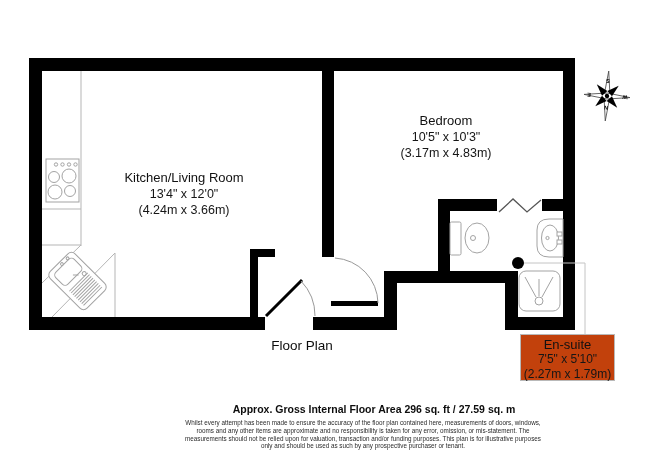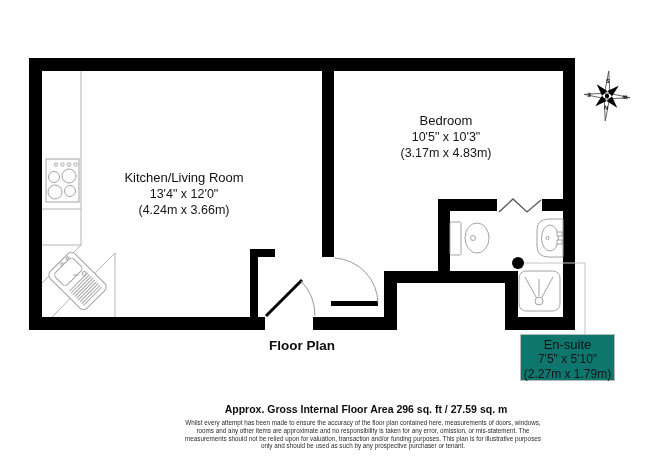--- a/index.html
+++ b/index.html
@@ -4,28 +4,28 @@
 <style>
   html,body{margin:0;padding:0;background:#ffffff;}
   #canvas{
     position:relative;width:670px;height:473px;background:#ffffff;overflow:hidden;
     font-family:"Liberation Sans", sans-serif;color:#111;
   }
   #plan-svg{position:absolute;left:0;top:0;}
   .label{position:absolute;text-align:center;transform:translateX(-50%);line-height:16px;white-space:nowrap;}
   .room-name{font-size:13px;font-weight:normal;color:#111;}
   .room-dims{font-size:12.5px;color:#161616;}
-  .plan-title{position:absolute;left:302px;top:338px;transform:translateX(-50%);font-size:13.5px;font-weight:bold;color:#0d0d0d;white-space:nowrap;}
+  .plan-title{position:absolute;left:302px;top:338px;transform:translateX(-50%);font-size:13.5px;font-weight:normal;color:#0d0d0d;white-space:nowrap;}
   .ensuite-box{
     position:absolute;left:520px;top:334px;width:95px;height:47px;
-    border:1px solid #b9b9b9;background:#0f766e;text-align:center;line-height:15px;padding-top:2px;box-sizing:border-box;
+    border:1px solid #b9b9b9;background:#c2410c;text-align:center;line-height:15px;padding-top:2px;box-sizing:border-box;
   }
   .ensuite-box .room-name{font-size:13px;}
   .ensuite-box .room-dims{font-size:12px;}
-  .footer-area{position:absolute;left:366px;top:403px;transform:translateX(-50%);font-size:10.5px;font-weight:bold;color:#0d0d0d;white-space:nowrap;}
+  .footer-area{position:absolute;left:374px;top:403px;transform:translateX(-50%);font-size:10.5px;font-weight:bold;color:#0d0d0d;white-space:nowrap;}
   .footer-disclaimer{
     position:absolute;left:363px;top:419px;transform:translateX(-50%);
     font-size:6.3px;line-height:7.8px;color:#2a2a2a;text-align:center;white-space:nowrap;
   }
 </style>
 </head>
 <body>
 
 <div id="canvas">
 

